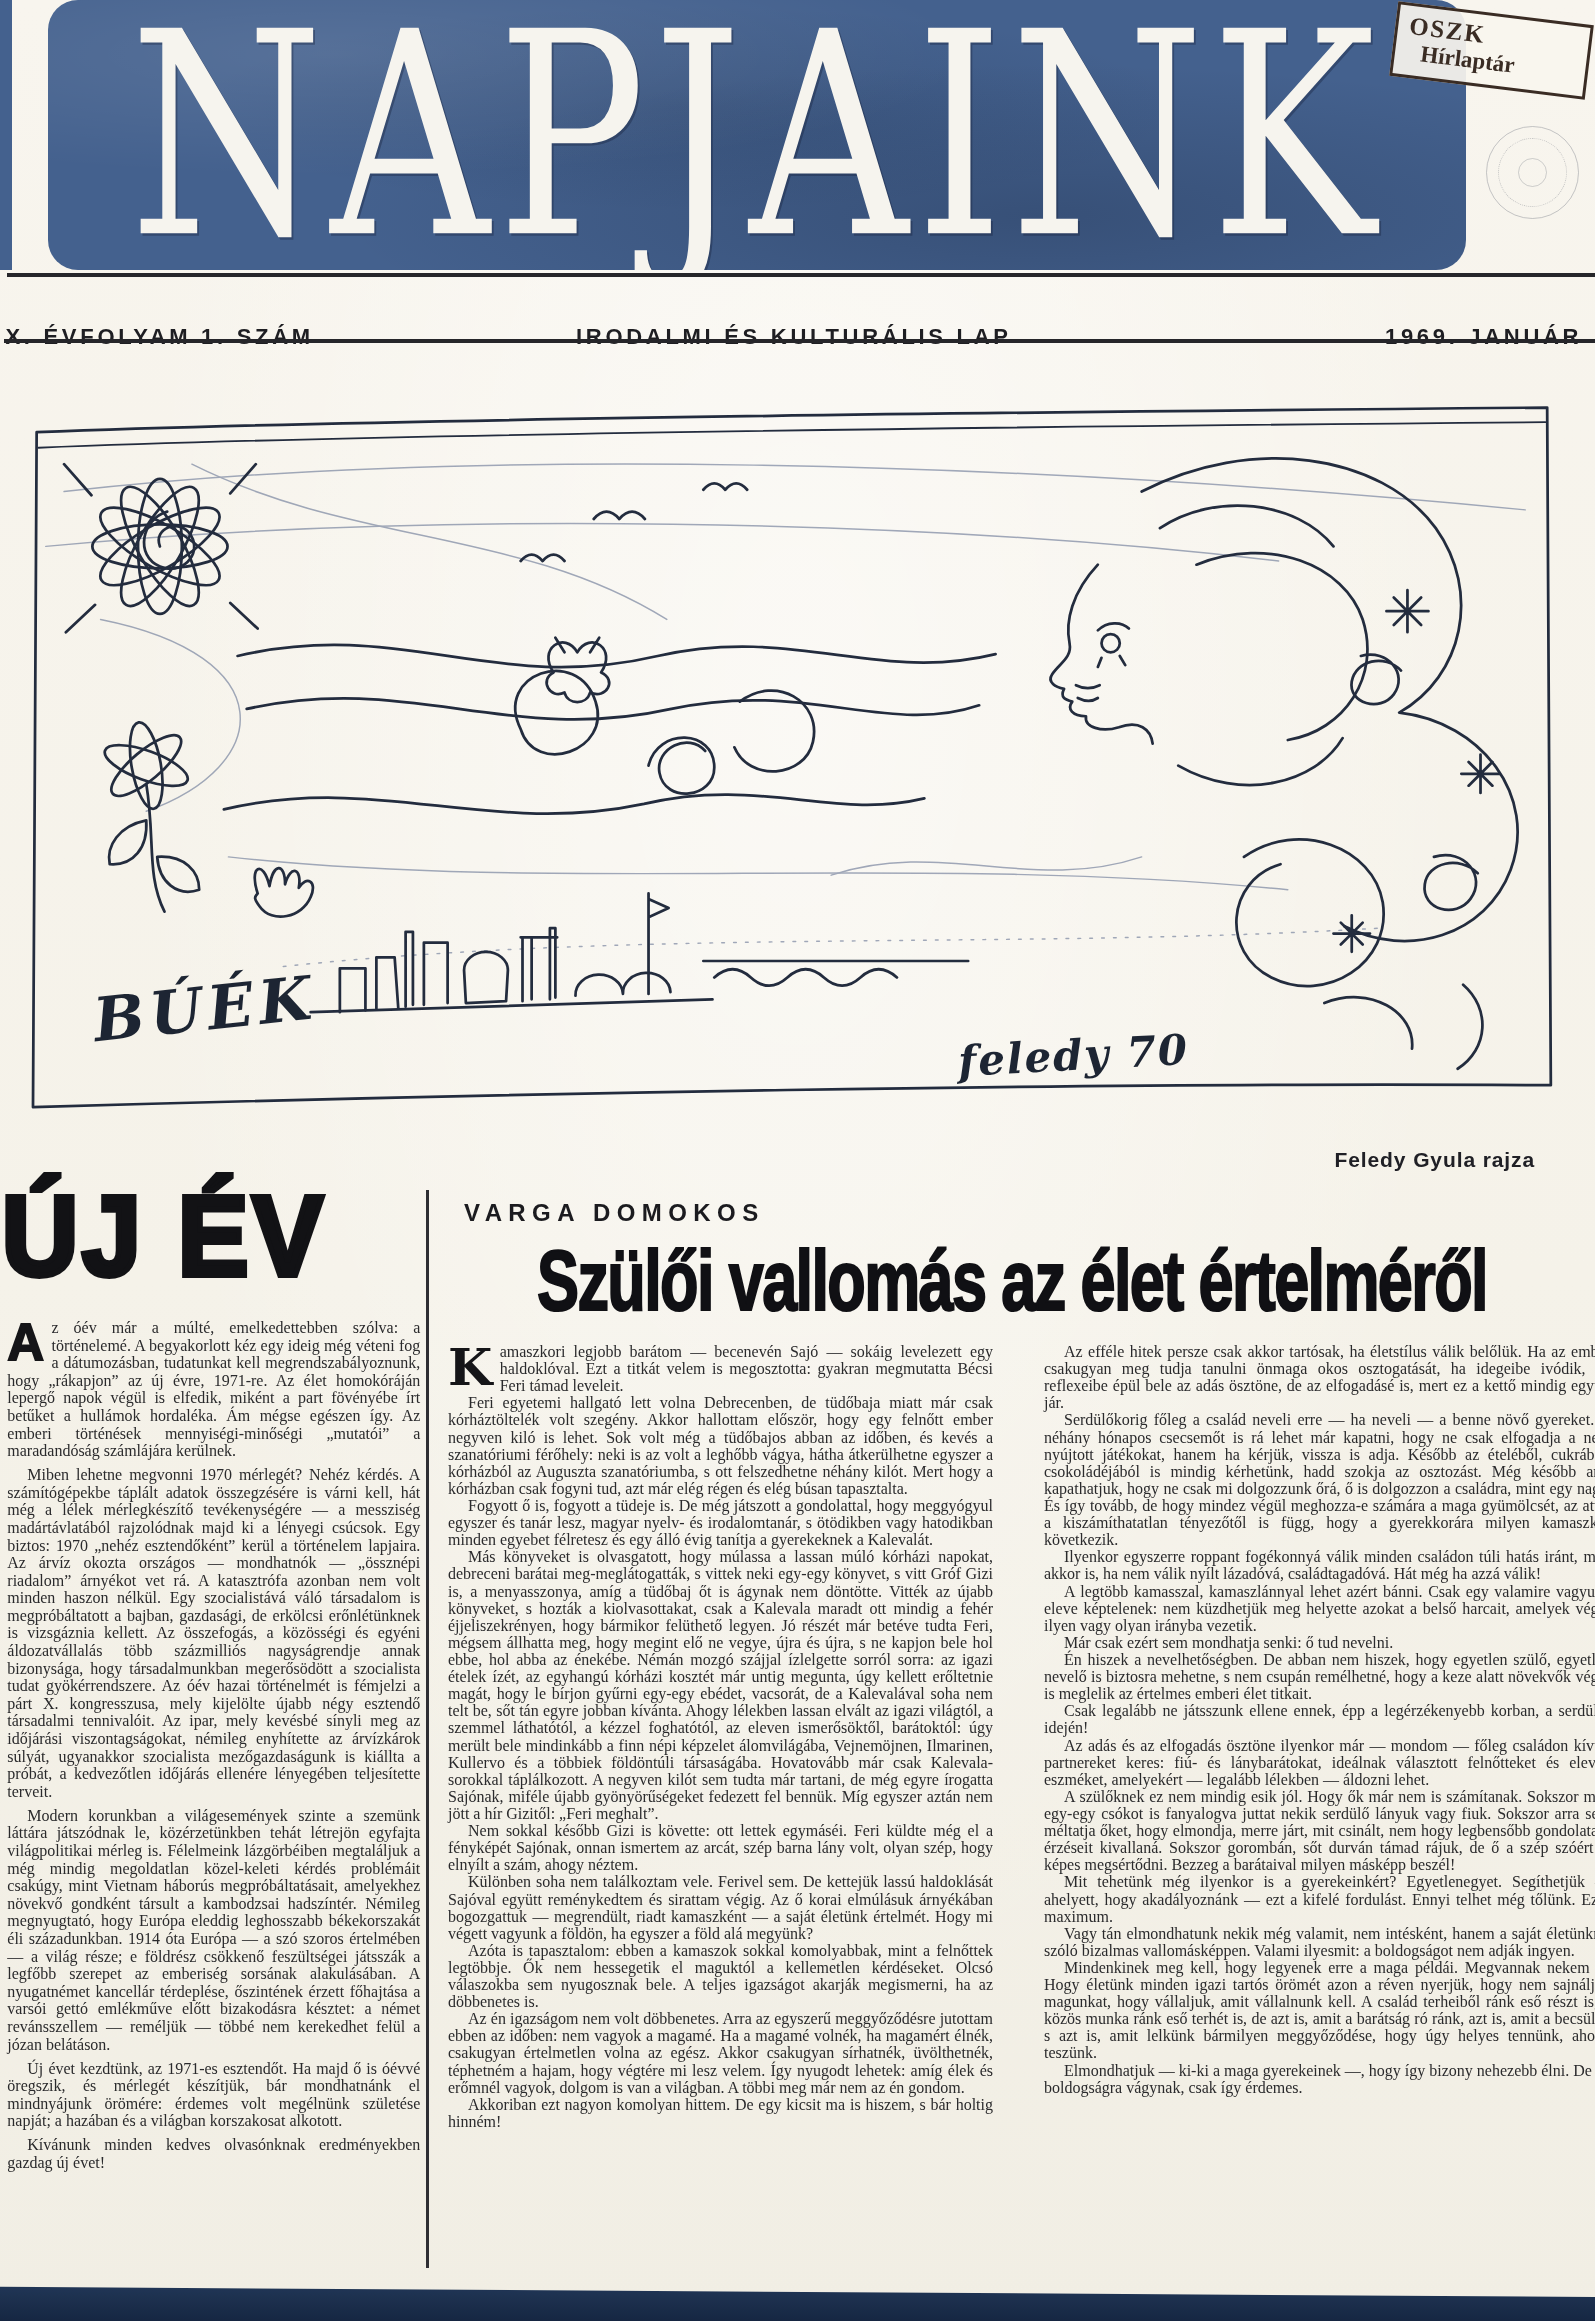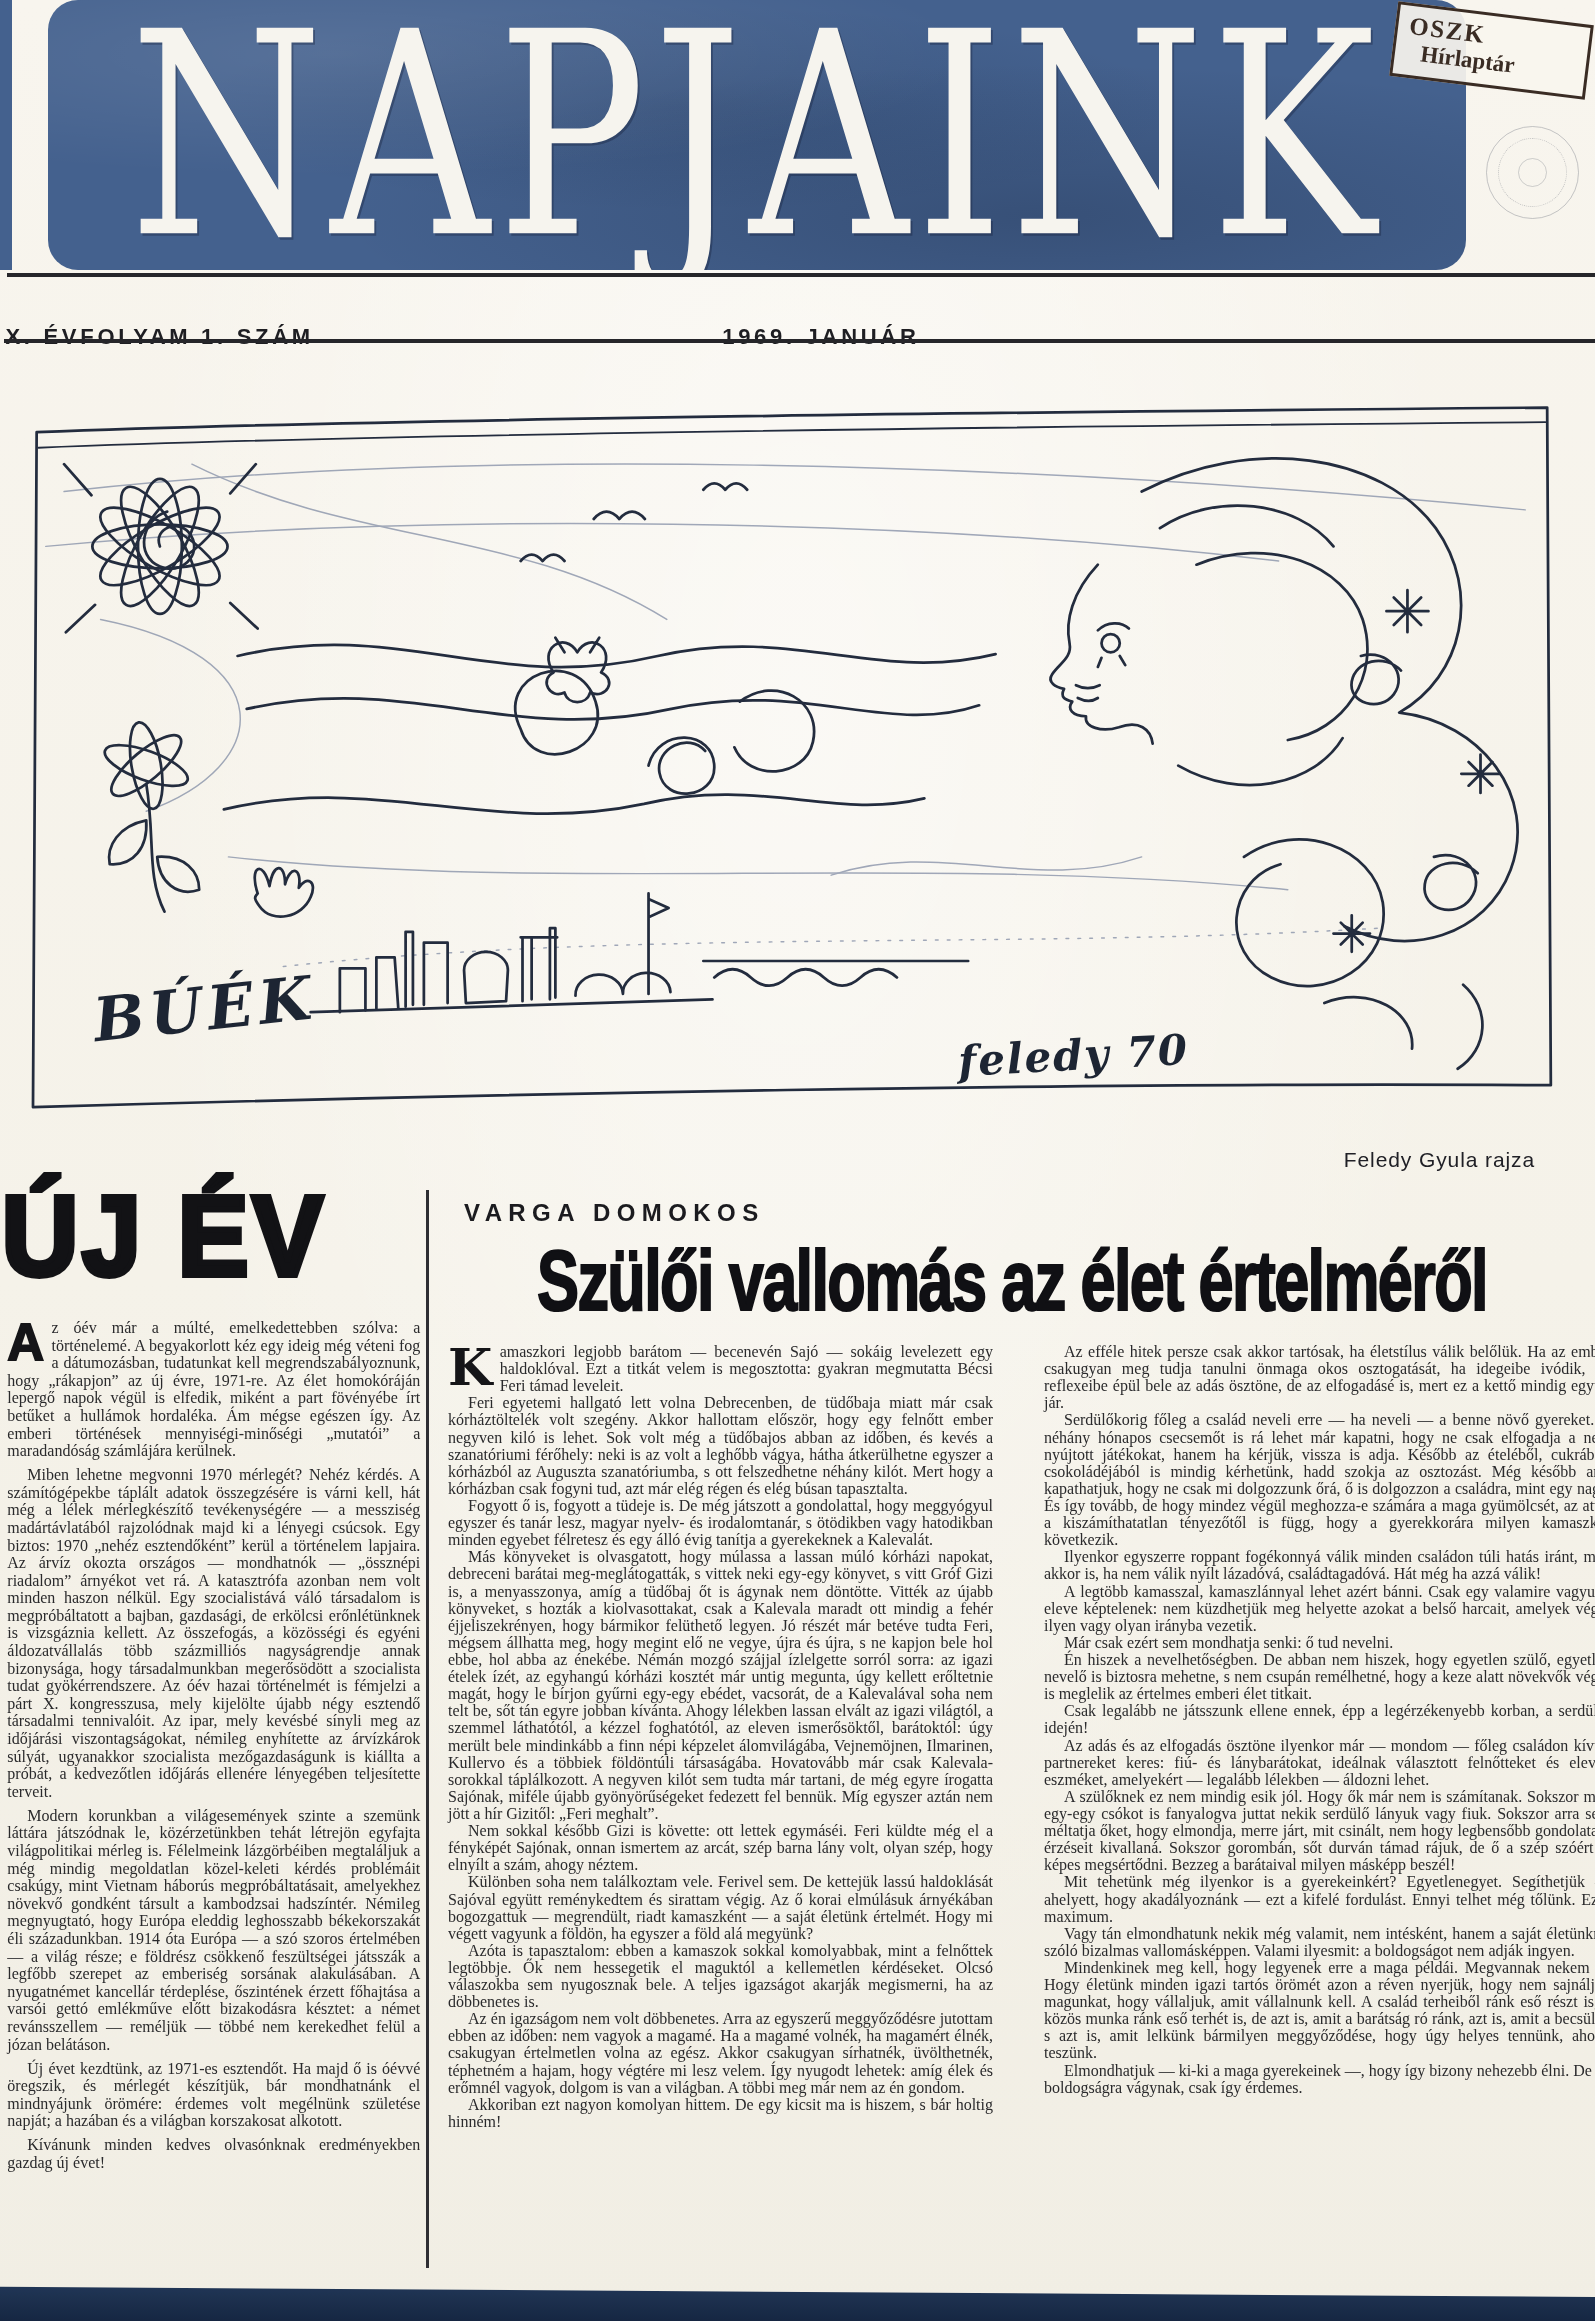--- a/index.html
+++ b/index.html
@@ -65,21 +65,21 @@
     font-size:22px;letter-spacing:3.7px;color:#1e1e22;white-space:nowrap;margin-top:28px;
   }
   .infobar .left{flex:0 0 457px;}
   .infobar .center{flex:1;text-align:center;}
   .infobar .right{flex:0 0 457px;text-align:right;}
   
   .illustration{position:absolute;left:9.1px;top:382px;width:1564px;height:810px;}
   .illustration svg{display:block;}
   .caption{
     position:absolute;right:38px;top:766px;
-    font-family:"Liberation Sans", sans-serif;font-weight:normal;
+    font-family:"Liberation Sans", sans-serif;font-weight:bold;
     font-size:21px;color:#202026;letter-spacing:0.9px;
   }
   
   .divider{position:absolute;left:426px;top:1190px;width:2.7px;height:1078px;background:#2e2e33;}
   .ujev-title{
     position:absolute;left:1.8px;top:1172px;width:420px;
     font-family:"Liberation Sans", sans-serif;font-weight:bold;
     font-size:106px;letter-spacing:3.7px;color:#121215;
     -webkit-text-stroke:5.5px #121215;
     transform:scaleY(1.06);transform-origin:top left;white-space:nowrap;
@@ -137,20 +137,21 @@
   </div>
   <div class="stamp">
     <div class="l1">OSZK</div>
     <div class="l2">Hírlaptár</div>
   </div>
   <div class="round-stamp"></div>
 
   <div class="rule-top"></div>
   <div class="infobar">
     <div class="left">X. ÉVFOLYAM 1. SZÁM</div>
+    <div class="center">IRODALMI ÉS KULTURÁLIS LAP</div>
     <div class="right">1969. JANUÁR</div>
   </div>
   <div class="rule-bottom"></div>
 
   <div class="illustration">
     <svg width="1564" height="758" viewBox="0 0 1712 830">
       <g fill="none" stroke="#8a94aa" stroke-width="1.6" stroke-linecap="round" opacity=".8">
         <path d="M60,120 C500,70 1100,86 1660,140"></path>
         <path d="M40,180 C460,140 1000,150 1390,196"></path>
         <path d="M240,520 C600,560 1000,516 1400,556"></path>

